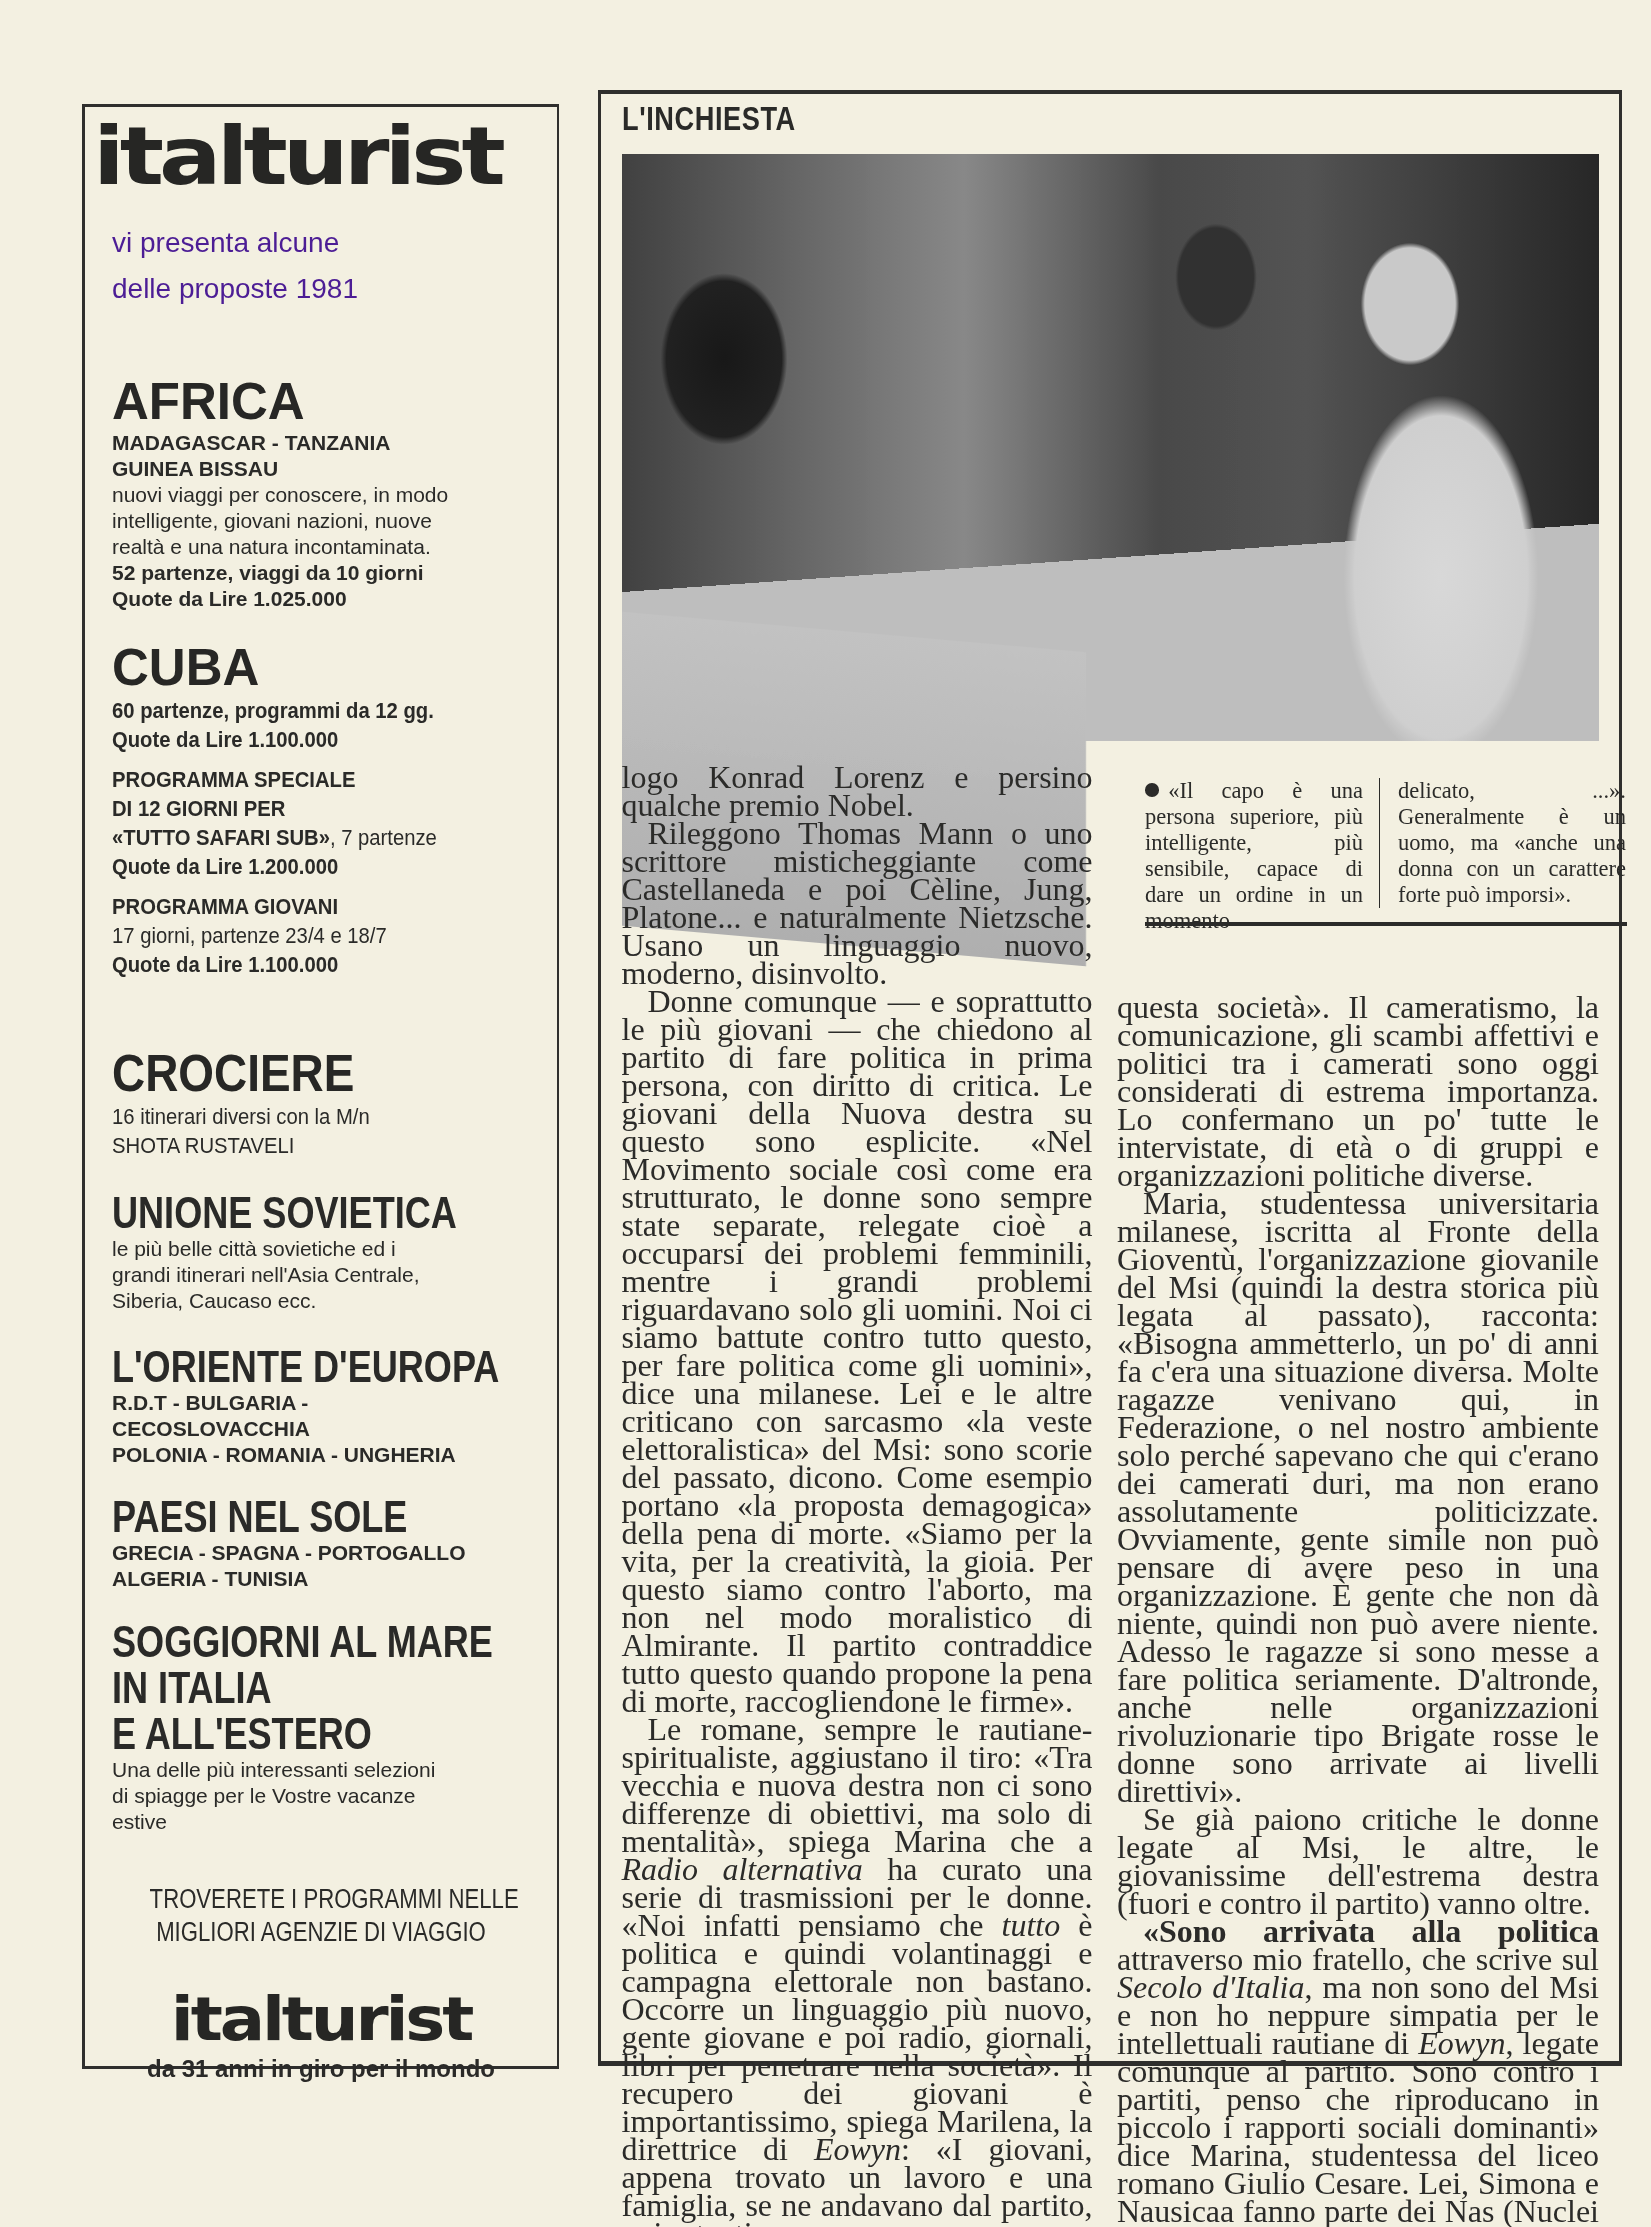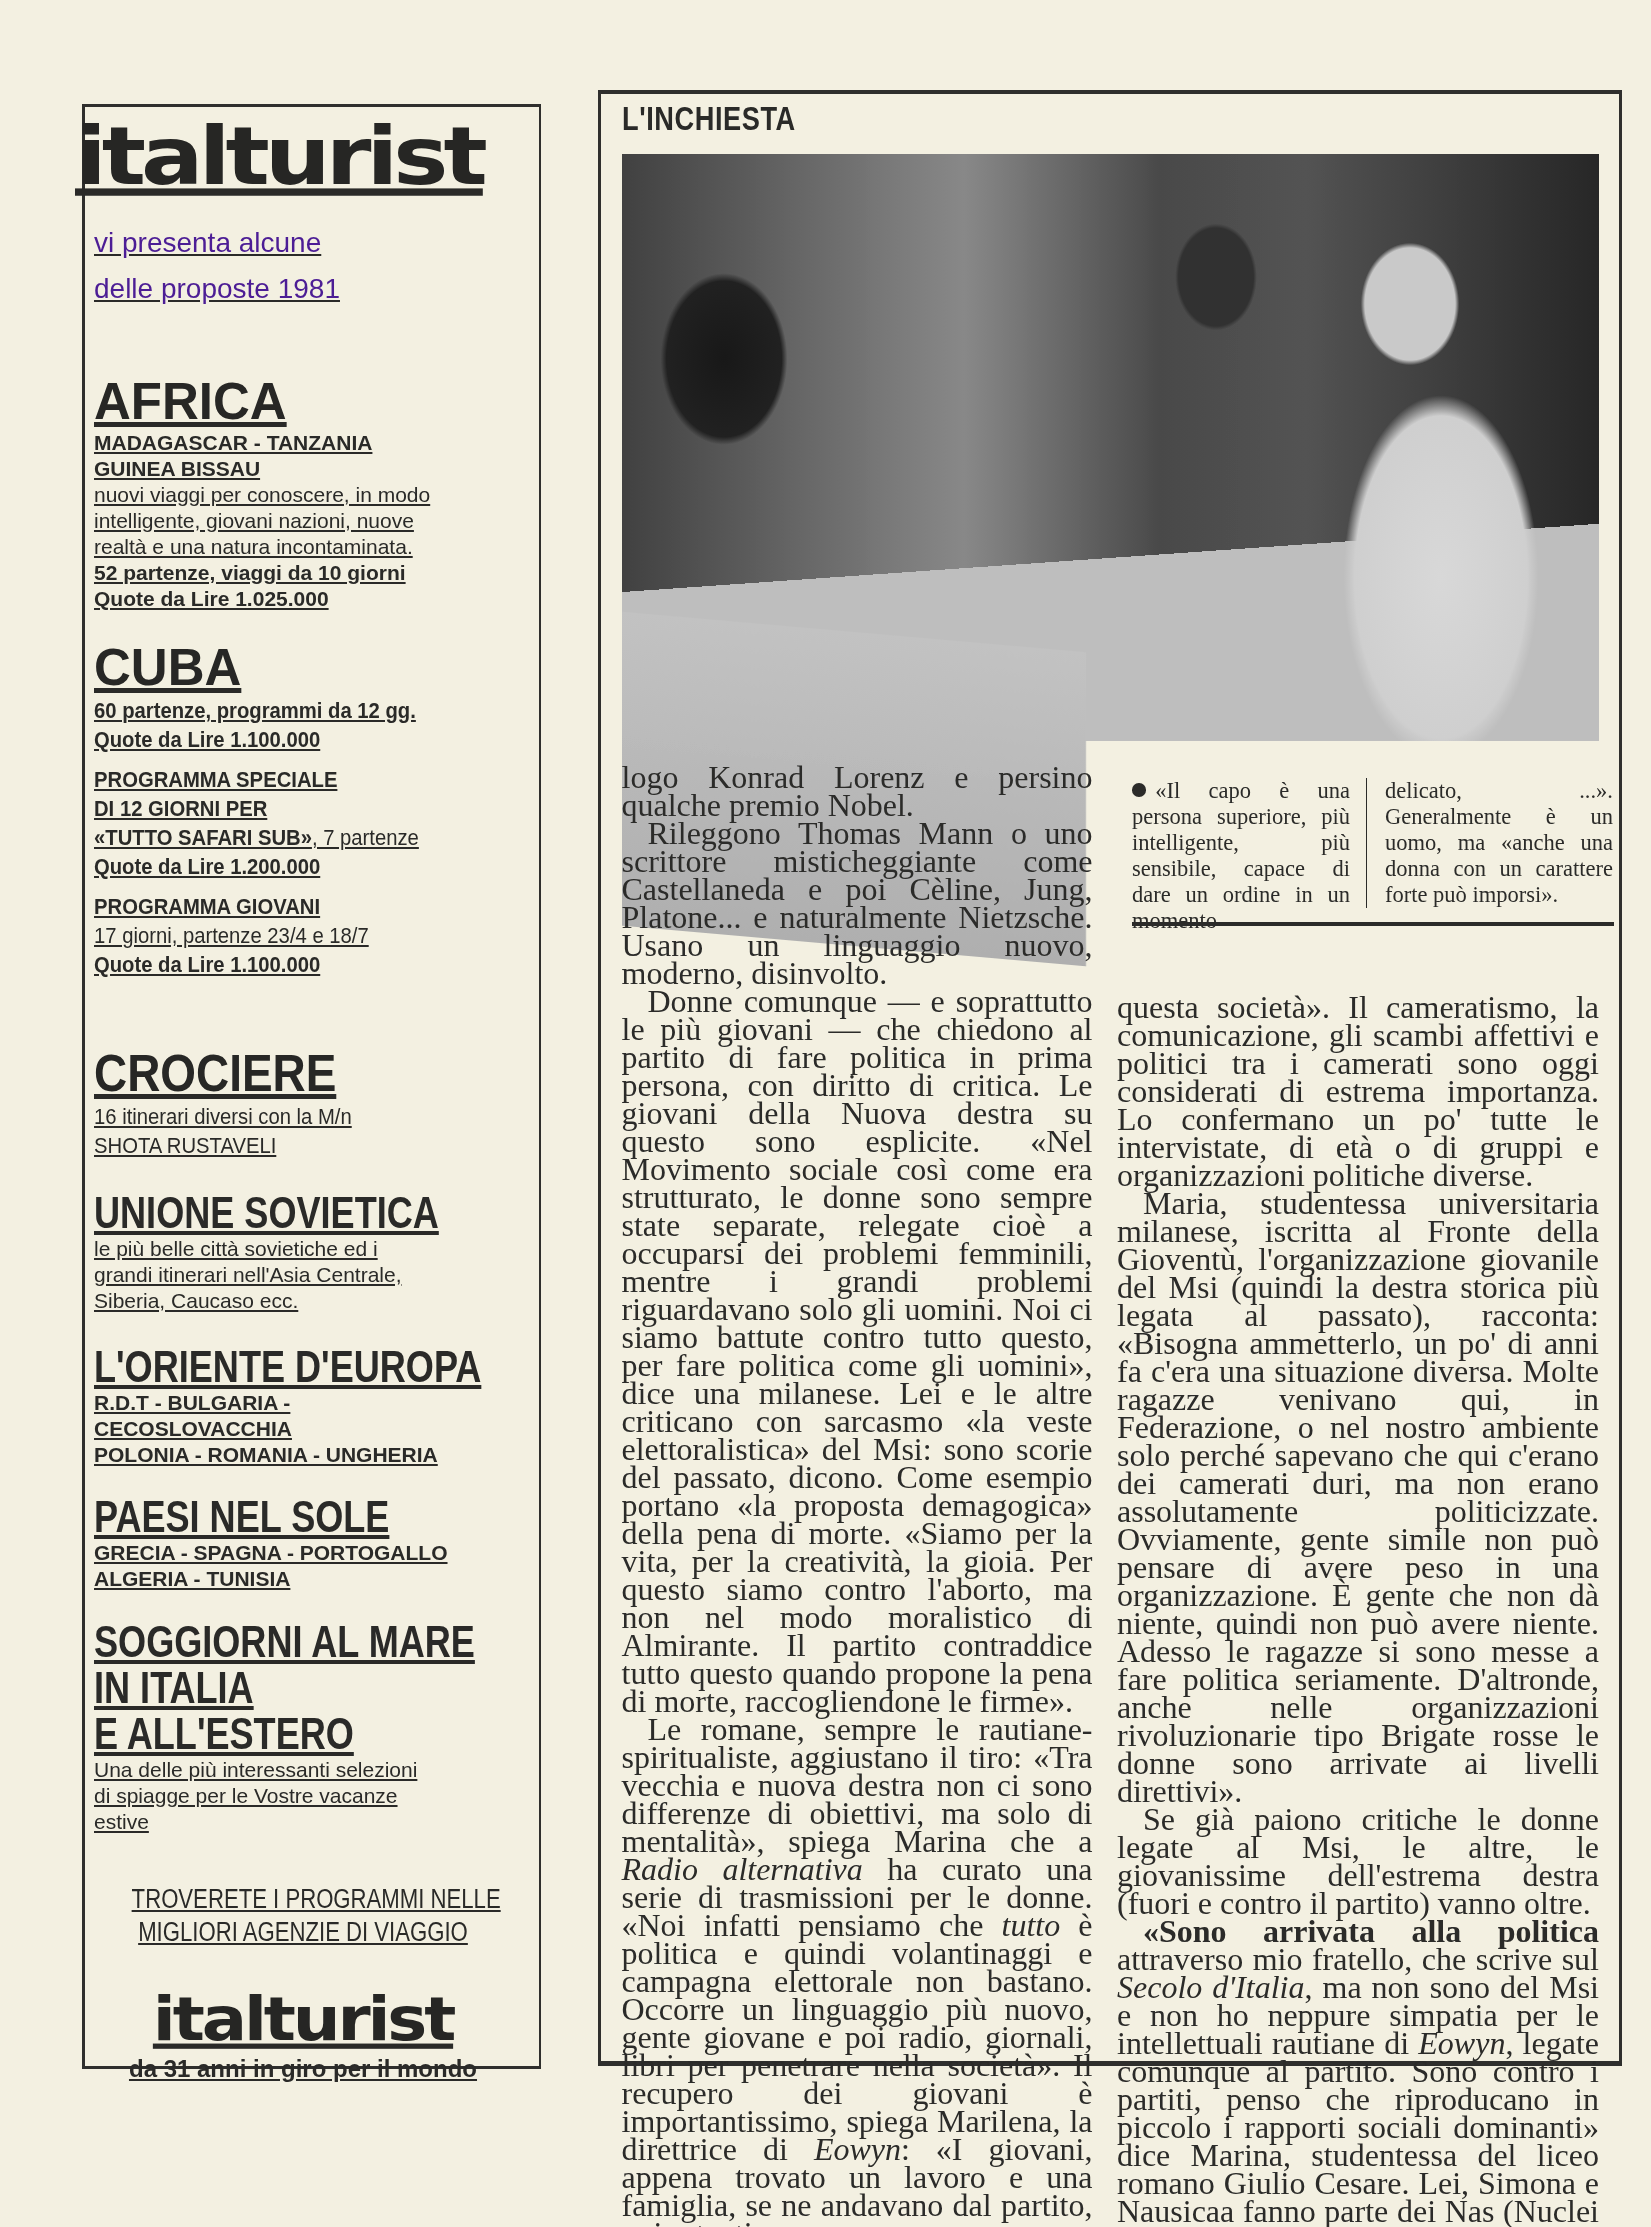--- a/index.html
+++ b/index.html
@@ -10,24 +10,23 @@
     overflow: hidden;
     color: #2a2a28;
   }
   
   .ad {
     position: absolute;
     left: 82px; top: 104px;
     width: 418px; height: 1959px;
     border: 3.4px solid #2f2f2d;
     border-right-width: 2.7px;
-    padding: 0 27px 0 9px;
+    padding: 0 27px 0 27px;
     box-sizing: content-box;
     font-family: "Liberation Sans", sans-serif;
-    text-decoration: underline;
   }
   .logo {
     font-family: "DejaVu Sans", sans-serif;
     font-weight: bold;
     font-size: 76px;
     letter-spacing: -4.1px;
     line-height: 1;
     color: #262624;
     transform: scaleX(1.22) scaleY(1.05);
     transform-origin: left top;
@@ -122,21 +121,21 @@
     font-size: 32px; line-height: 28px;
     color: #2b2b29;
     text-align: justify;
     hyphens: manual;
   }
   .col p { margin: 0; text-indent: 0; }
   .col p.ind { text-indent: 26px; }
   .col-1 { left: 20.5px; top: 669px; width: 471px; }
   .col-2 { left: 516px; top: 899px; width: 482px; }
   .quote-box {
-    position: absolute; left: 531px; top: 669px; width: 482px; height: 198px;
+    position: absolute; left: 544px; top: 669px; width: 482px; height: 198px;
   }
   .quote-box .q {
     position: absolute; top: 15px;
     font-family: "Liberation Serif", serif;
     font-size: 22.5px; line-height: 26px; color: #2b2b29; text-align: justify;
   }
   .quote-box .q1 { left: 0; width: 218px; }
   .quote-box .q2 { left: 253px; width: 228px; }
   .quote-box .vr {
     position: absolute; left: 234px; top: 15px; width: 1.4px; height: 130px; background: #2b2b29;

